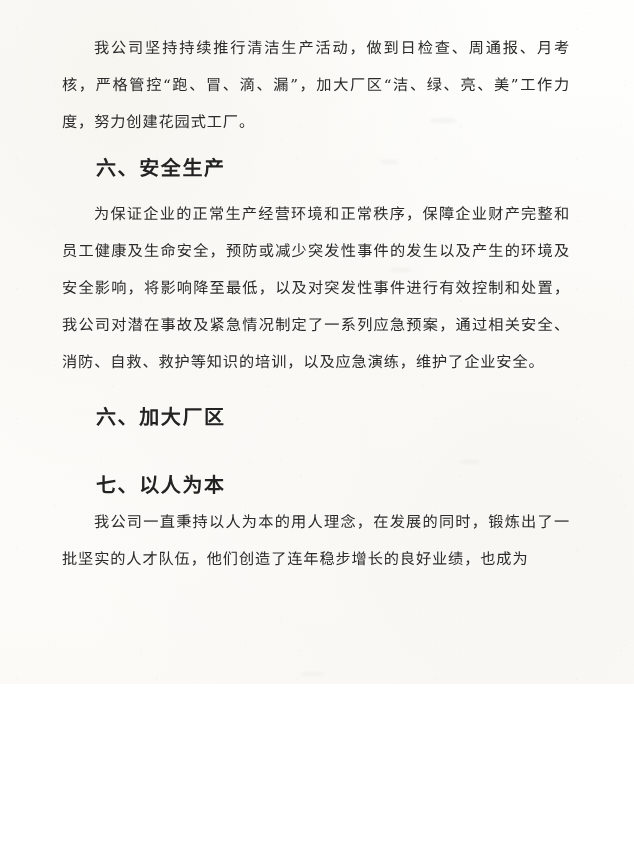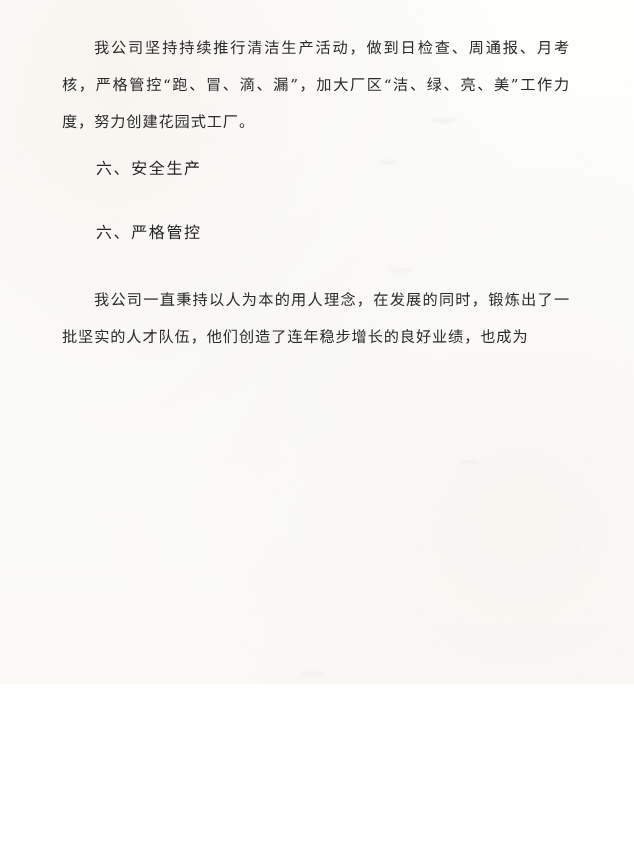--- a/index.html
+++ b/index.html
@@ -57,22 +57,22 @@
 
   .content {
     position: absolute;
     left: 62px;
     top: 30px;
     width: 508px;
   }
 
   .heading {
     font-family: "DejaVu Serif", "Liberation Serif", serif;
-    font-weight: normal;
-    font-size: 16px;
+    font-weight: bold;
+    font-size: 20px;
     line-height: 37px;
     color: #232323;
     letter-spacing: 1.6px;
     text-indent: 34px;
     margin: 0;
     white-space: pre;
   }
 
   .para {
     font-family: "DejaVu Serif", "Liberation Serif", serif;
@@ -123,30 +123,32 @@
 
     <p class="para">我公司坚持持续推行清洁生产活动，做到日检查、周通报、月考核，严格管控“跑、冒、滴、漏”，加大厂区“洁、绿、亮、美”工作力度，努力创建花园式工厂。</p>
 
     <div class="gap-small"></div>
 
     <p class="heading">六、安全生产</p>
 
 
     <div class="gap-small"></div>
 
+    <p class="para">为保证企业的正常生产经营环境和正常秩序，保障企业财产完整和员工健康及生命安全，预防或减少突发性事件的发生以及产生的环境及安全影响，将影响降至最低，以及对突发性事件进行有效控制和处置，我公司对潜在事故及紧急情况制定了一系列应急预案，通过相关安全、消防、自救、救护等知识的培训，以及应急演练，维护了企业安全。</p>
 
     <div class="gap-large"></div>
 
-    <p class="heading">六、严格管控</p>
+    <p class="heading">六、加大厂区</p>
 
     <div class="gap-med"></div>
 
 
     <div class="gap-large"></div>
 
+    <p class="heading">七、以人为本</p>
 
     <p class="para">我公司一直秉持以人为本的用人理念，在发展的同时，锻炼出了一批坚实的人才队伍，他们创造了连年稳步增长的良好业绩，也成为</p>
 
   </div>
 
   <div class="page-number">5</div>
 
 </div>
 
 </body></html>

